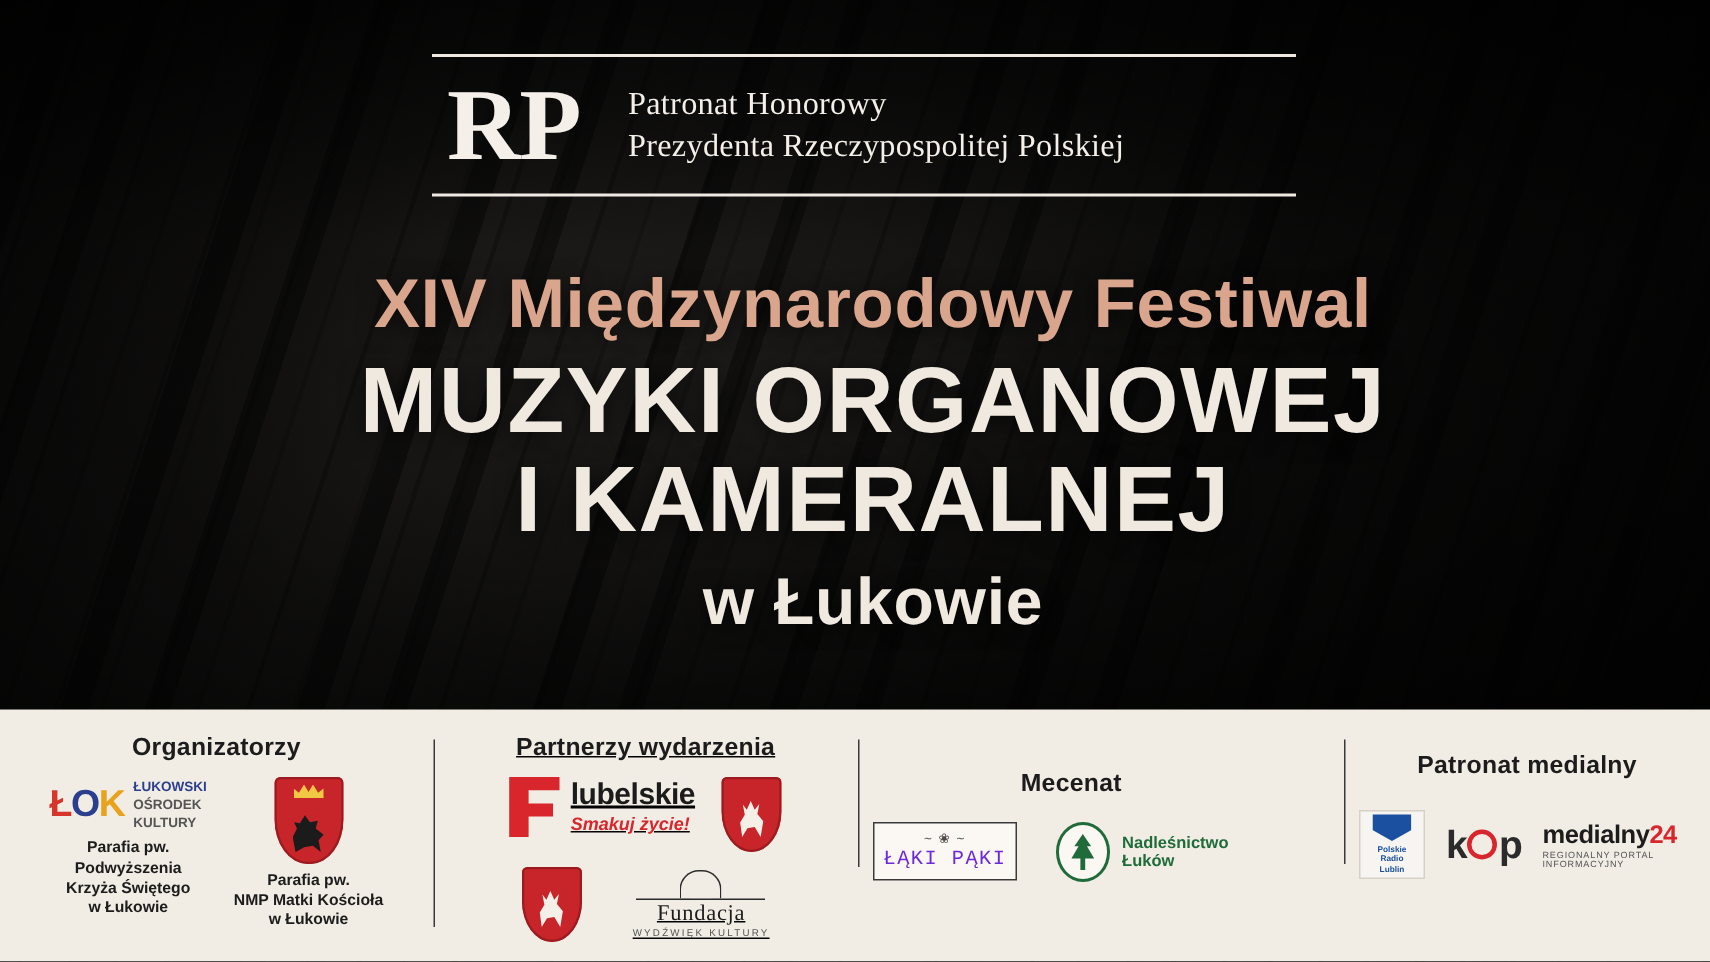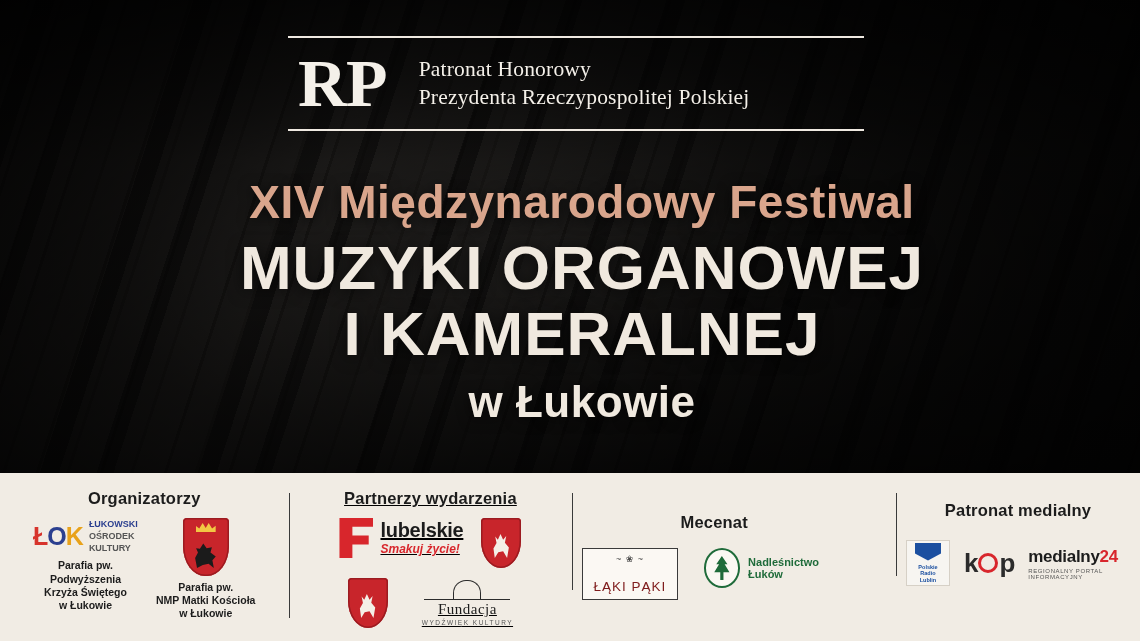--- a/index.html
+++ b/index.html
@@ -244,21 +244,21 @@
   .fund-sub { font-size: 6.5px; color: #555; letter-spacing: 1.5px; margin-top: 1px; }
 
   
   .laki {
     width: 104px; padding: 6px 4px 5px 4px;
     border: 1.2px solid #3a3a3a;
     background: #fbf8f3;
     text-align: center;
   }
   .laki-orn { font-size: 9px; color: #4a4a4a; letter-spacing: 1px; line-height: 1; }
-  .laki-name { font-family: Liberation Sans, sans-serif; font-size: 13.5px; color: #7f1d1d; letter-spacing: 1px; margin-top: 15px; }
+  .laki-name { font-family: Liberation Mono, monospace; font-size: 13.5px; color: #6d28d9; letter-spacing: 1px; margin-top: 2px; }
 
   
   .nadl { display: flex; align-items: center; gap: 8px; }
   .nadl-mark {
     width: 40px; height: 40px; border-radius: 50%;
     border: 2px solid #1f6b3a;
     position: relative; background: #fbf8f3;
   }
   .nadl-mark::after {
     content: "";

